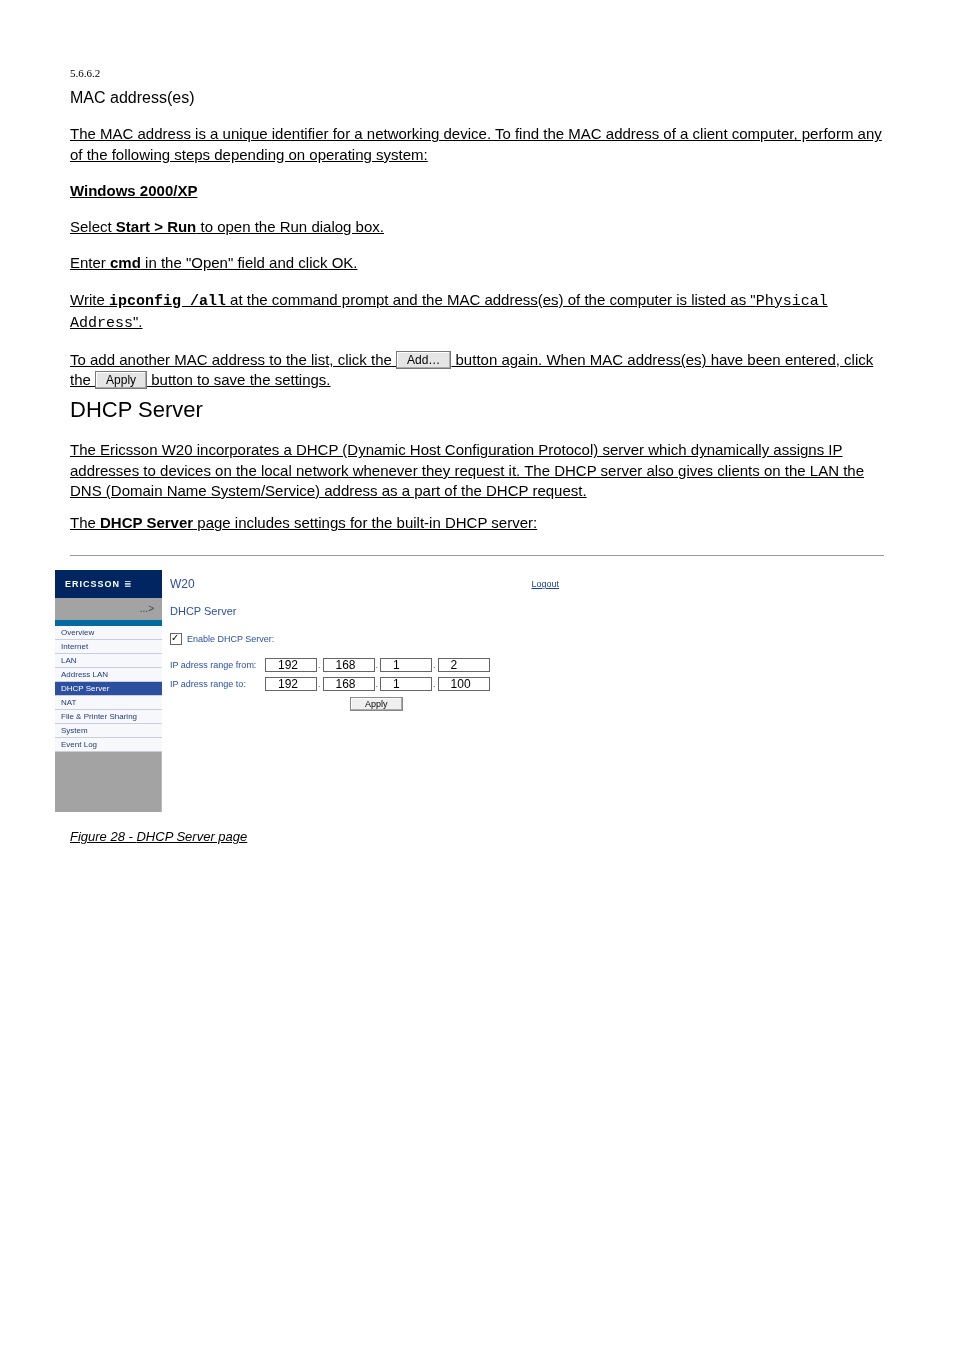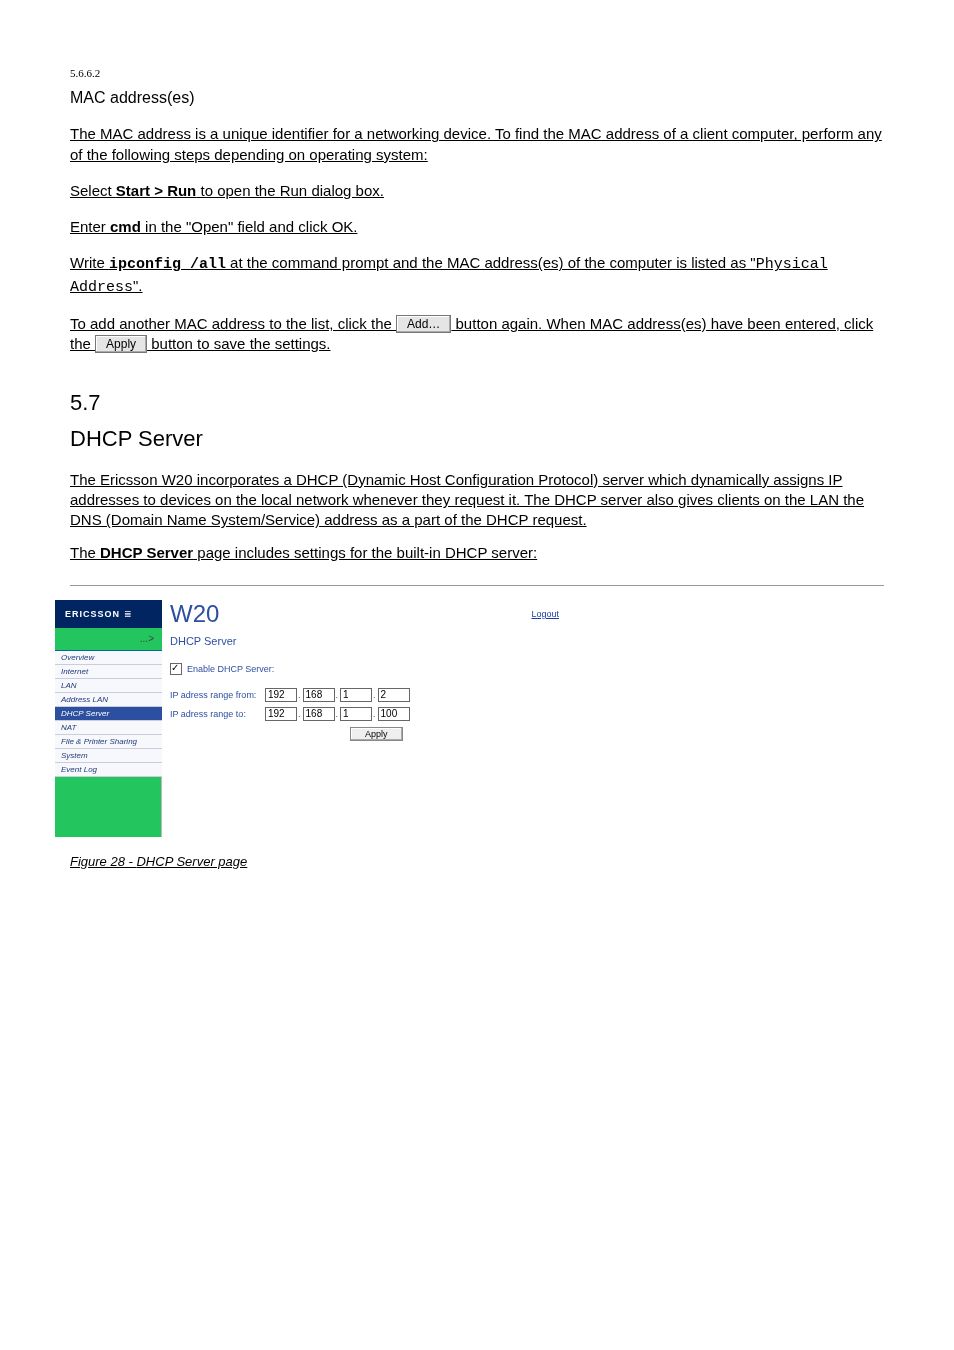--- a/index.html
+++ b/index.html
@@ -66,21 +66,21 @@
     border-top: 1px solid #999;
   }
   .shot {
     display: flex;
     font-size: 10px;
     width: 520px;
     margin-left: -15px;
   }
   .shot-left {
     width: 107px;
-    background: #22c55e;
+    background: #a3a3a3;
   }
   .brand-bar {
     height: 28px;
     background: #002561;
     color: #fff;
     display: flex;
     align-items: center;
     padding-left: 10px;
     font-weight: bold;
     letter-spacing: 1px;
@@ -94,22 +94,21 @@
   }
   .breadcrumb {
     height: 22px;
     text-align: right;
     padding-right: 8px;
     color: #444;
     font-size: 10px;
     line-height: 22px;
   }
   .nav {
-    border-top: 1px solid #0369a1;
-    font-style: italic;
+    border-top: 6px solid #0369a1;
   }
   .nav .item {
     border-bottom: 1px solid #ccd;
     padding: 1px 6px;
     color: #223a7a;
     font-size: 8px;
     line-height: 11px;
     background: #f7f8fc;
   }
   .nav .item.active {
@@ -127,21 +126,21 @@
   }
   .model-bar {
     height: 28px;
     display: flex;
     align-items: center;
     justify-content: space-between;
     padding: 0 16px 0 8px;
   }
   .model {
     color: #2d4fa0;
-    font-size: 24px;
+    font-size: 12px;
     font-weight: normal;
   }
   .logout {
     color: #1a3fa5;
     text-decoration: underline;
     font-size: 9px;
   }
   .panel {
     padding-left: 8px;
   }
@@ -173,22 +172,22 @@
     position: absolute;
     top: -3px;
     left: 0;
     font-size: 10px;
     color: #000;
   }
   .ip-input {
     width: 26px;
     height: 12px;
     border: 1px solid #666;
-    font-size: 10px;
-    padding: 0 2px;
+    font-size: 12px;
+    padding: 0 12px;
     margin: 0;
     box-sizing: content-box;
     font-family: Arial, sans-serif;
   }
   .dot { padding: 0 2px 0 1px; color:#2d4fa0; }
   .lease-input {
     width: 68px;
     height: 12px;
     border: 1px solid #666;
     font-size: 9px;
@@ -212,35 +211,37 @@
 <body>
 
 <div class="page">
   <div class="doc-text">
 
     <div class="section-num">5.6.6.2</div>
     <div class="section-title">MAC address(es)</div>
 
     <p>The MAC address is a unique identifier for a networking device. To find the MAC address of a client computer, perform any of the following steps depending on operating system:</p>
 
+    <p style="margin-top:16px;">
+      <b>Windows 2000/XP</b>
+    </p>
     <p>
       <span>Select </span><b>Start &gt; Run</b><span> to open the Run dialog box.</span>
     </p>
     <p>
       <span>Enter </span><b>cmd</b><span> in the "Open" field and click OK.</span>
     </p>
     <p>
       <span>Write </span><span class="mono">ipconfig /all</span><span> at the command prompt and the MAC address(es) of the computer is listed as "</span><span style="font-family:'Courier New',monospace;">Physical Address</span><span>".</span>
     </p>
 
     <p style="margin-top:16px;">
       <span>To add another MAC address to the list, click the </span><span class="btn-inline">Add…</span><span> button again. When MAC address(es) have been entered, click the </span><span class="btn-inline">Apply</span><span> button to save the settings.</span>
     </p>
 
-    <div class="big-num">5.7</div>
     <div class="big-title">DHCP Server</div>
 
     <p>The Ericsson W20 incorporates a DHCP (Dynamic Host Configuration Protocol) server which dynamically assigns IP addresses to devices on the local network whenever they request it. The DHCP server also gives clients on the LAN the DNS (Domain Name System/Service) address as a part of the DHCP request.</p>
     <p style="margin-top:12px;">
       <span>The </span><b>DHCP Server</b><span> page includes settings for the built-in DHCP server:</span>
     </p>
 
     <div class="shot-wrap">
       <div class="shot-topbar"></div>
       <div class="shot">

